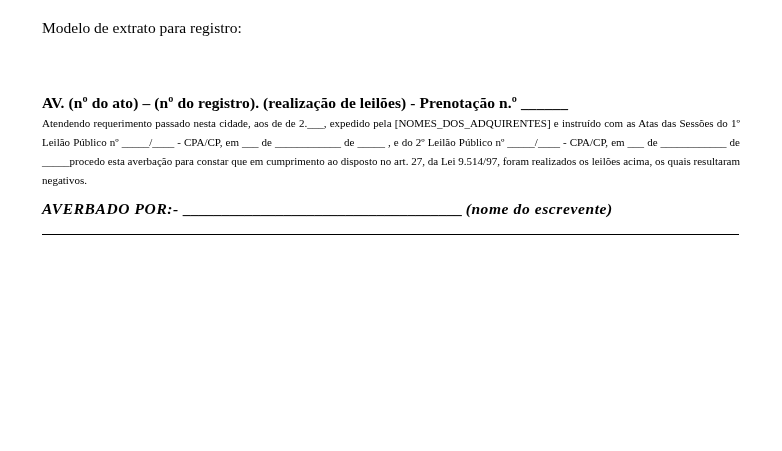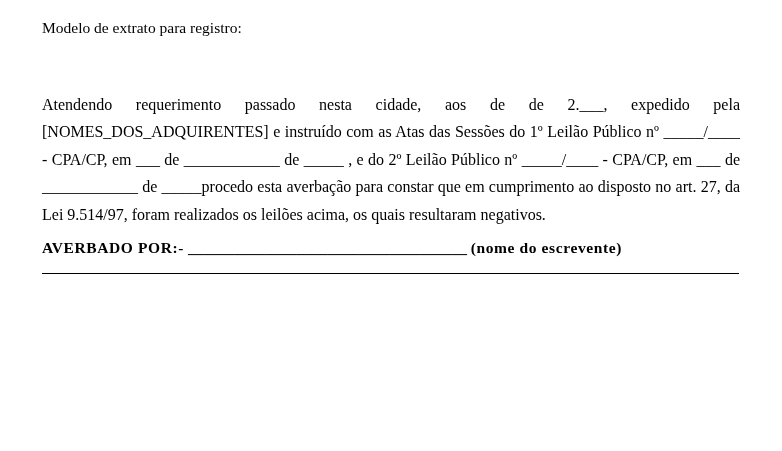--- a/index.html
+++ b/index.html
@@ -34,41 +34,42 @@
     margin: 0 0 0 2px;
     letter-spacing: 0.1px;
   }
   .data-line {
     font-size: 15.5px;
     font-weight: bold;
     line-height: 1.6;
     margin: 0 0 2px 2px;
   }
   .body-block {
-    font-size: 16px;
+    font-size: 11px;
     line-height: 1.72;
     text-align: justify;
     text-justify: inter-word;
     margin: 0 2px 0 2px;
   }
   .body-block p {
     margin: 0;
     text-align: justify;
     text-align-last: left;
   }
   .averbado {
     font-size: 15.5px;
     font-weight: bold;
     line-height: 1.72;
     margin: 6px 2px 0 2px;
     text-align: justify;
     text-align-last: left;
   }
   .averbado .spaced {
     letter-spacing: 0.6px;
+    font-style: italic;
   }
   .auth {
     font-size: 15.5px;
     font-weight: bold;
     line-height: 1.6;
     margin: 0 0 0 2px;
   }
   .rule {
     margin: 12px 2px 0 2px;
     border: 0;
@@ -79,20 +80,21 @@
 </style>
 </head>
 <body>
 
 <div class="page">
 
   <p class="intro">Modelo de extrato para registro:</p>
 
   <div class="gap-1"></div>
 
+  <p class="heading">AV. (nº do ato) – (nº do registro). (realização de leilões) - Prenotação n.º ______</p>
 
 
   <div class="body-block">
     <p>Atendendo requerimento passado nesta cidade, aos         de             de 2.___, expedido pela [NOMES_DOS_ADQUIRENTES] e instruído com as Atas das Sessões do 1º Leilão Público nº _____/____ - CPA/CP, em ___ de ____________ de _____ , e do 2º Leilão Público nº _____/____ - CPA/CP, em ___ de ____________ de _____procedo esta averbação para constar que em cumprimento ao disposto no art. 27, da Lei 9.514/97, foram realizados os leilões acima, os quais resultaram negativos.</p>
   </div>
 
   <div class="averbado">
     <span class="spaced">AVERBADO POR:-</span>
     <span>____________________________________</span>
     <span class="spaced">(nome do escrevente)</span>

